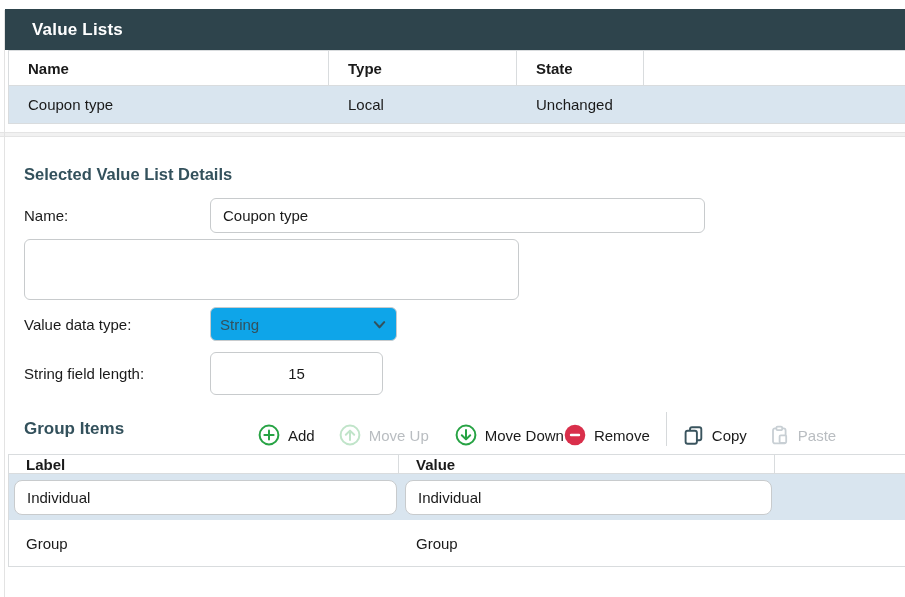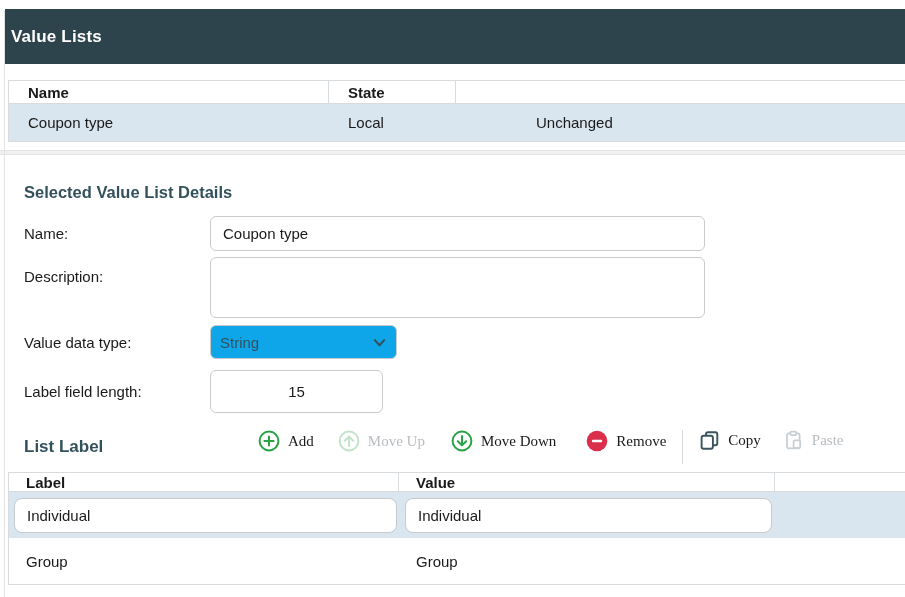--- a/index.html
+++ b/index.html
@@ -7,35 +7,35 @@
     --input-border:#c8cbcd; --green:#27a344; --pale-green:#c0e4c9;
     --red:#d92f4b; --disabled-text:#b9bdc1; --slate:#3a545e; --paste-gray:#c8cfd4;
     --text:#1a1a1a;
   }
   *{box-sizing:border-box;margin:0;padding:0;}
   html,body{width:905px;height:597px;overflow:hidden;background:#fff;
     font-family:"Liberation Sans", sans-serif;color:var(--text);}
   .left-rule{position:absolute;left:4px;top:10px;width:1px;height:587px;background:#e3e3e3;}
 
   
-  .titlebar{margin:9px 0 16px 5px;height:55px;background:var(--bar);
-    display:flex;align-items:center;padding-left:6px;}
+  .titlebar{margin:9px 0 0 5px;height:41px;background:var(--bar);
+    display:flex;align-items:center;padding-left:27px;}
   .titlebar .title{color:#fff;font-size:17px;font-weight:bold;letter-spacing:.2px;}
 
   
   .dtable{margin-left:8px;border-left:1px solid var(--tbl-border);}
   .dtable .thead{display:flex;border-top:1px solid var(--tbl-border);
     border-bottom:1px solid var(--tbl-border);}
   .dtable .th{font-weight:bold;font-size:15px;display:flex;align-items:center;
     border-right:1px solid var(--tbl-border);}
   .dtable .th:last-child{border-right:none;}
   .dtable .trow{display:flex;align-items:center;font-size:15px;}
 
   
-  .vl-table .thead{height:24px;}
+  .vl-table .thead{height:36px;}
   .vl-table .th{padding-left:19px;height:100%;}
   .vl-table .c1{width:320px;} .vl-table .c2{width:188px;}
   .vl-table .c3{width:127px;} .vl-table .c4{flex:1;}
   .vl-table .trow{height:38px;background:var(--sel);border-bottom:1px solid var(--tbl-border);}
   .vl-table .td{padding-left:19px;}
 
   
   .splitter{margin-top:8px;height:5px;background:#f1f1f1;
     border-top:1px solid #e4e4e4;border-bottom:1px solid #e4e4e4;}
 
@@ -60,26 +60,26 @@
     border-radius:6px;display:flex;align-items:center;padding:0 9px;
     cursor:pointer;background:#0ea5e9;}
   .dropdown .dd-value{color:var(--heading);font-size:15px;flex:1;}
   .len-input{width:173px;height:43px;border:1px solid var(--input-border);
     border-radius:6px;font-family:inherit;font-size:15px;text-align:center;
     outline:none;background:#fff;color:var(--text);}
 
   
   .li-bar{margin:19px 0 0 24px;display:flex;align-items:center;height:30px;}
   .li-heading{width:234px;font-size:17px;}
-  .toolbar{display:flex;align-items:flex-start;font-family:Liberation Serif, serif;}
+  .toolbar{display:flex;align-items:flex-end;}
   .tbtn{display:flex;align-items:center;gap:8px;font-size:15px;cursor:pointer;
     background:none;border:none;font-family:inherit;color:var(--text);padding:0;}
   .tbtn.disabled{color:var(--disabled-text);cursor:default;}
   .m-add{margin-right:24px;} .m-up{margin-right:26px;}
-  .m-down{margin-right:30px;} .m-copy{margin-right:22px;}
+  .m-down{} .m-copy{margin-right:22px;}
   .tb-divider{width:1px;height:34px;background:#d6d9db;margin:0 16px;}
 
   
   .li-table{margin-top:10px;}
   .li-table .thead{height:20px;}
   .li-table .th{padding-left:17px;height:100%;}
   .li-table .k1{width:390px;} .li-table .k2{width:376px;} .li-table .k3{flex:1;}
   .row-selected{height:46px;background:var(--sel);display:flex;align-items:center;}
   .cell-input{height:35px;border:1px solid var(--input-border);border-radius:8px;
     font-family:inherit;font-size:15px;color:var(--text);padding:0 12px;
@@ -99,20 +99,21 @@
 
 <div class="left-rule"></div>
 
 <div class="titlebar">
   <span class="title">Value Lists</span>
 </div>
 
 <div class="dtable vl-table">
   <div class="thead">
     <div class="th c1">Name</div>
+    <div class="th c2">Type</div>
     <div class="th c3">State</div>
     <div class="th c4"></div>
   </div>
   <div class="trow">
     <div class="td c1">Coupon type</div>
     <div class="td c2">Local</div>
     <div class="td c3">Unchanged</div>
     <div class="td c4"></div>
   </div>
 </div>
@@ -120,42 +121,41 @@
 <div class="splitter"></div>
 
 <div class="section-heading details-heading">Selected Value List Details</div>
 
 <div class="form">
   <div class="frow r-name">
     <div class="flabel">Name:</div>
     <input class="txt-input" type="text" value="Coupon type" style="">
   </div>
   <div class="frow r-desc top-align">
-    <div class="flabel">Description:</div>
     <textarea class="txt-area" style=""></textarea>
   </div>
   <div class="frow r-type">
     <div class="flabel">Value data type:</div>
     <div class="dropdown">
       <span class="dd-value">String</span>
       <span class="icon">
         <svg width="15" height="15" viewBox="0 0 16 16" fill="none" stroke="#33515c" stroke-width="2.2" stroke-linecap="round" stroke-linejoin="round">
             <polyline points="3,5.5 8,11 13,5.5"></polyline>
           </svg>
       </span>
     </div>
   </div>
   <div class="frow r-len">
-    <div class="flabel">Label field length:</div>
+    <div class="flabel">String field length:</div>
     <input class="len-input" type="text" value="15" style="">
   </div>
 </div>
 
 <div class="li-bar">
-  <div class="section-heading li-heading">List Label</div>
+  <div class="section-heading li-heading">Group Items</div>
   <div class="toolbar">
 
     <button class="tbtn m-add">
       <span class="icon">
         <svg width="22" height="22" viewBox="0 0 22 22" fill="none" stroke="#27a344" stroke-width="2" stroke-linecap="round">
             <circle cx="11" cy="11" r="9.4"></circle>
             <line x1="11" y1="6.4" x2="11" y2="15.6"></line>
             <line x1="6.4" y1="11" x2="15.6" y2="11"></line>
           </svg>
       </span>

